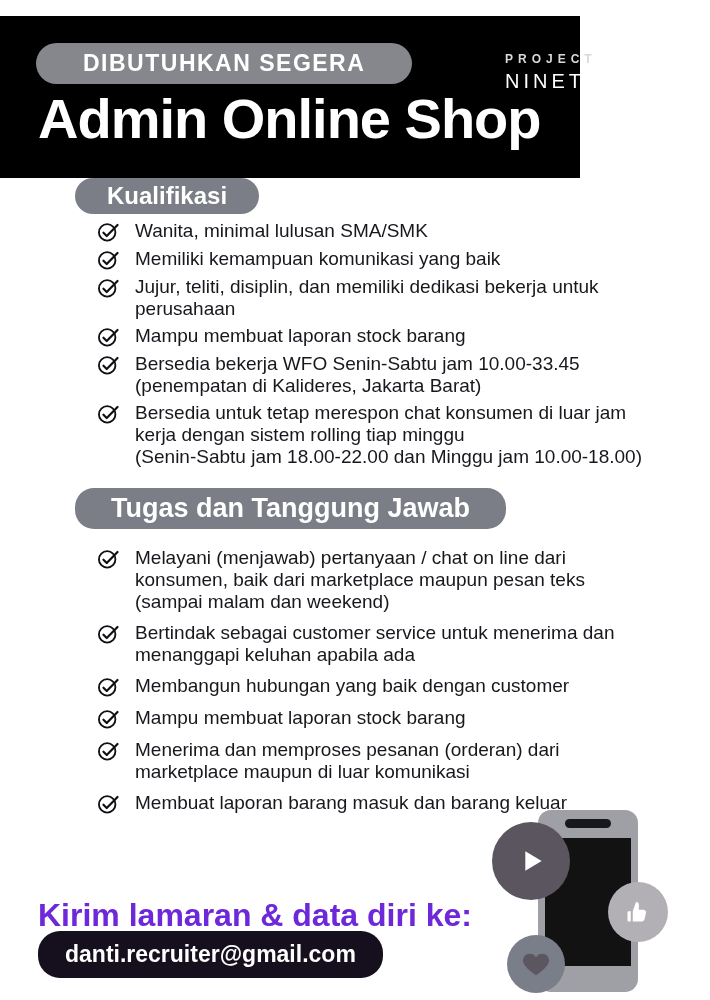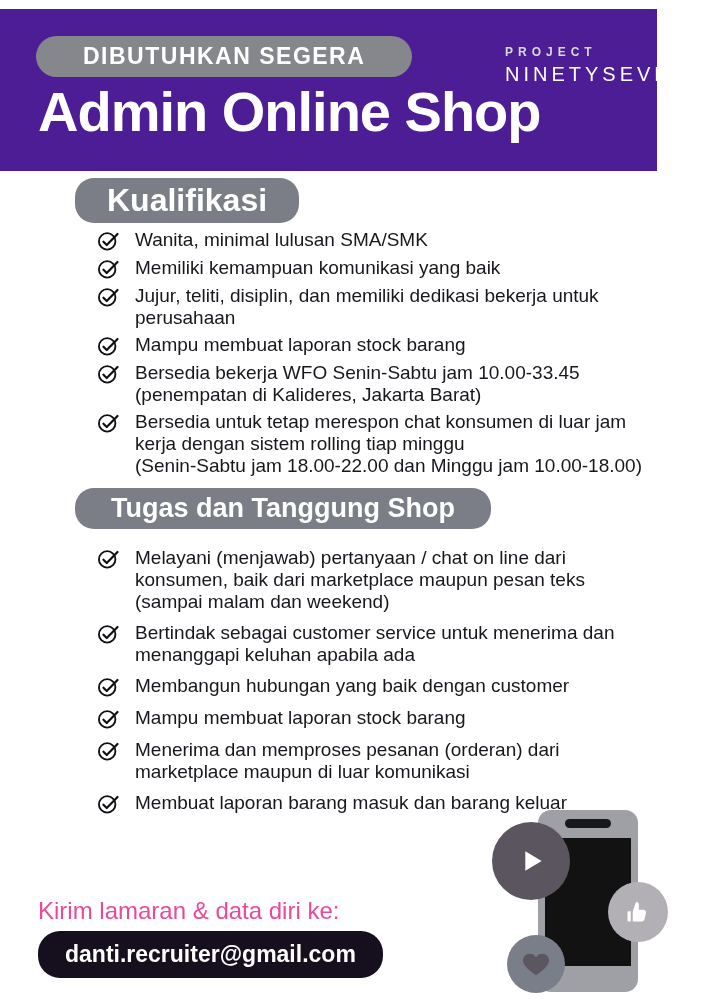--- a/index.html
+++ b/index.html
@@ -8,22 +8,22 @@
     background:#ffffff;
     font-family:"Liberation Sans","DejaVu Sans",sans-serif;
     color:#1c1c22;
     position:relative;
     overflow:hidden;
   }
   .page{position:absolute;inset:0;}
 
   
   .hero{
-    position:absolute;left:0;top:9px;width:657px;height:162px;
-    background:#4c1d95;
+    position:absolute;left:0;top:16px;width:580px;height:162px;
+    background:#000000;
   }
   .badge{
     position:absolute;left:36px;top:27px;
     background:#85878d;color:#ffffff;
     font-size:23px;font-weight:700;letter-spacing:1.5px;
     padding:7px 47px;border-radius:21px;
     white-space:nowrap;
   }
   .brand{position:absolute;left:505px;top:36px;color:#ffffff;}
   .brand-top{font-size:12px;letter-spacing:5px;color:#d9d9d9;font-weight:600;}
@@ -38,39 +38,39 @@
   
   .sec{position:absolute;left:0;right:0;}
   .sec1{top:178px;}
   .sec2{top:488px;}
   .pill{
     display:inline-block;margin-left:75px;
     background:#7b7e86;color:#ffffff;
     border-radius:19px;
     font-weight:700;
   }
-  .sec1 .pill{font-size:32px;padding:4px 32px;}
+  .sec1 .pill{font-size:24px;padding:4px 32px;}
   .sec2 .pill{font-size:27px;padding:5px 36px;}
   ul.list{list-style:none;margin:17px;padding:0 20px 0 80px;}
   .sec1 ul.list{margin-top:6px;}
   .sec2 ul.list{margin-top:18px;}
   ul.list li{display:flex;align-items:flex-start;gap:15px;}
   .sec1 li{margin-bottom:5px;}
   .sec2 li{margin-bottom:9px;}
   .check{flex:0 0 23px;width:23px;height:23px;margin-top:0;}
   .check svg{display:block;width:23px;height:23px;}
   .txt{
     font-size:19px;line-height:22px;color:#17171d;
     white-space:pre-line;max-width:585px;
   }
 
   
   .footer-label{
     position:absolute;left:38px;top:897px;
-    font-size:24px;color:#ec4899;
+    font-size:32px;color:#6d28d9;font-weight:bold;
   }
   .email-pill{
     position:absolute;left:38px;top:931px;
     background:#150f1e;color:#ffffff;
     font-size:23px;font-weight:700;
     padding:10px 27px;border-radius:22px;
     white-space:nowrap;cursor:pointer;
   }
 
   
@@ -168,21 +168,21 @@
             </svg>
           </span>
         <span class="txt">Bersedia untuk tetap merespon chat konsumen di luar jam
 kerja dengan sistem rolling tiap minggu
 (Senin-Sabtu jam 18.00-22.00 dan Minggu jam 10.00-18.00)</span>
       </li>
     </ul>
   </section>
 
   <section class="sec sec2">
-    <div class="pill">Tugas dan Tanggung Shop</div>
+    <div class="pill">Tugas dan Tanggung Jawab</div>
     <ul class="list">
       <li>
         <span class="check">
             <svg viewBox="0 0 26 26">
               <circle cx="11.5" cy="14" r="9.3" fill="none" stroke="#101014" stroke-width="2.1"></circle>
               <path d="M7.3 14.4l3.7 3.7L23.2 5.6" fill="none" stroke="#101014" stroke-width="2.5" stroke-linecap="round" stroke-linejoin="round"></path>
             </svg>
           </span>
         <span class="txt">Melayani (menjawab) pertanyaan / chat on line dari
 konsumen, baik dari marketplace maupun pesan teks

